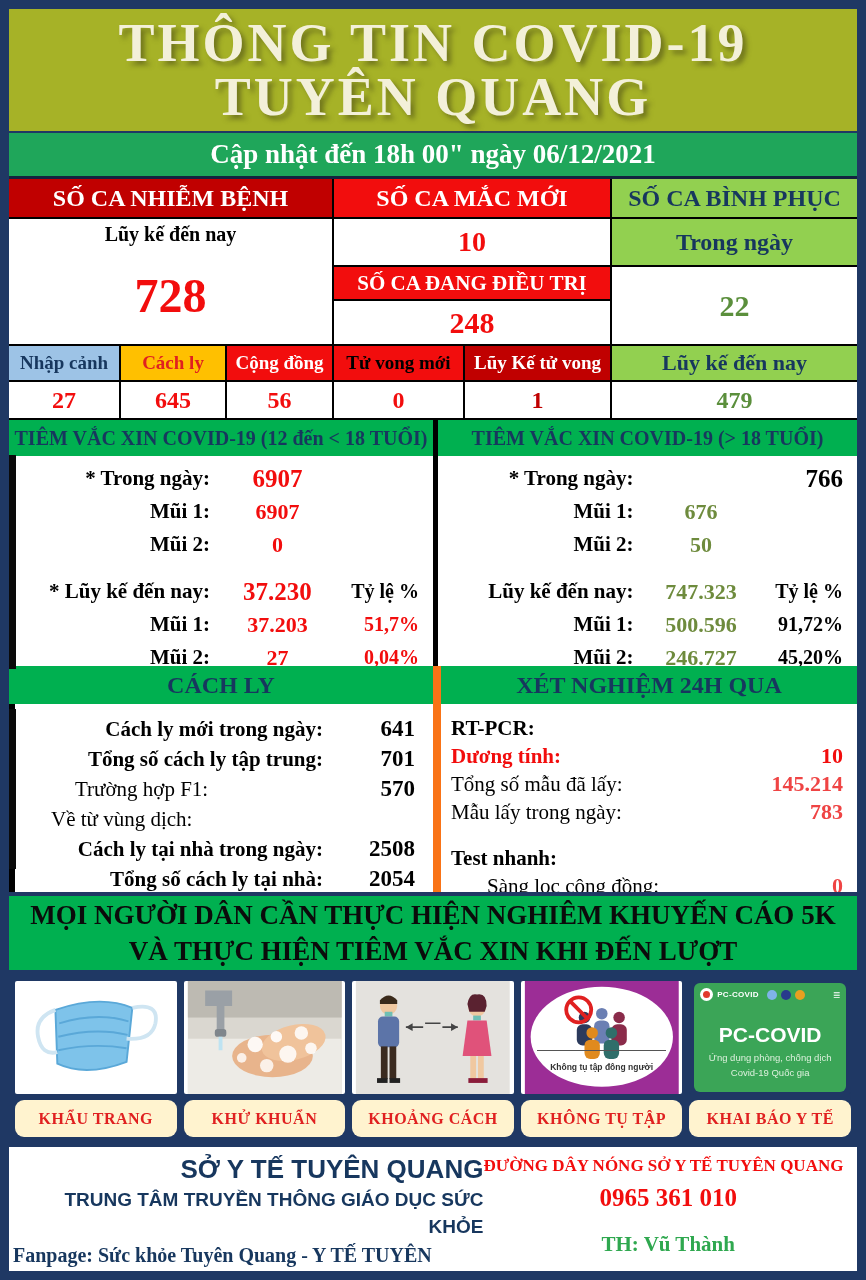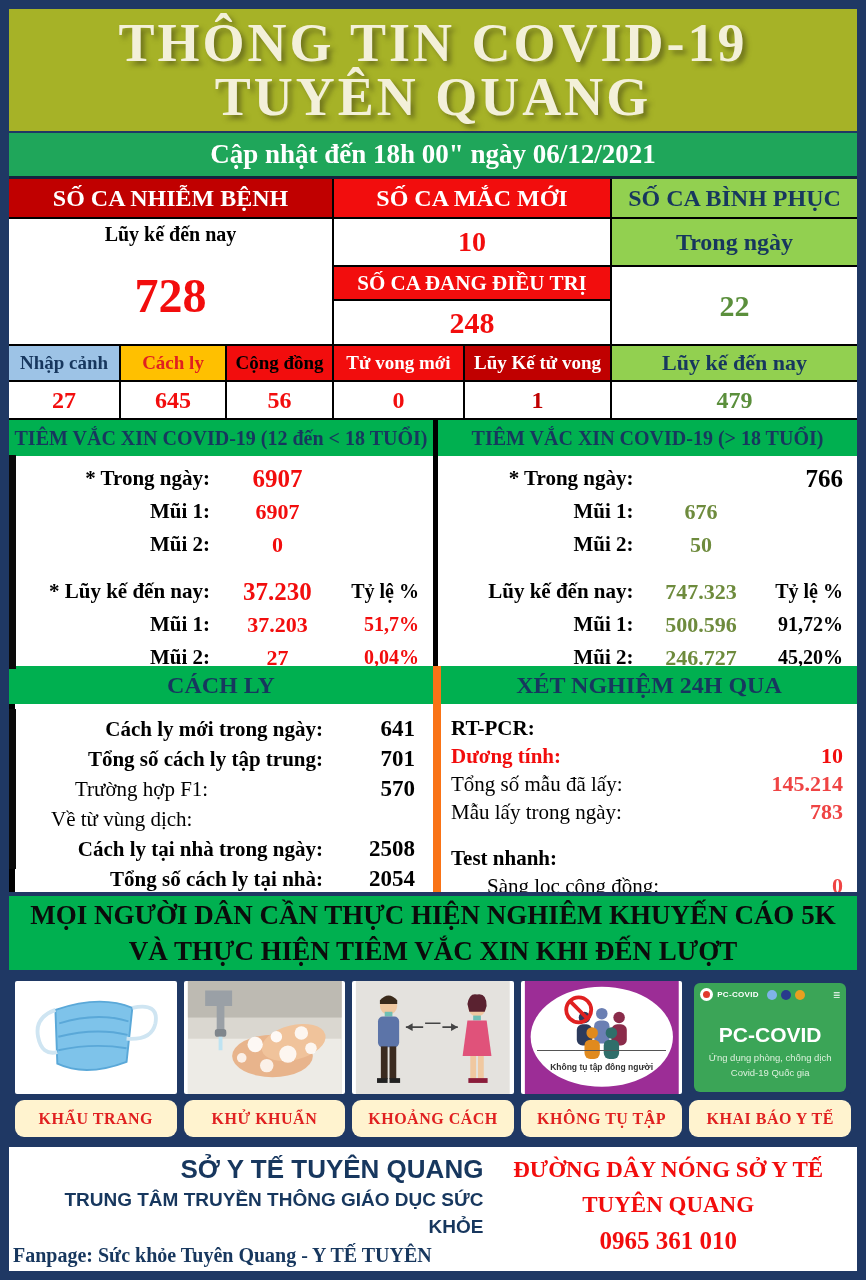--- a/index.html
+++ b/index.html
@@ -42,22 +42,22 @@
   .cumu-label { font-weight:bold; font-size:20px; color:#000; }
   .cumu-value { font-weight:bold; font-size:48px; color:#F20D0D; margin-top:22px; }
   .cell-new10 { grid-column:4/6; grid-row:2; color:#F20D0D; font-weight:bold; font-size:28px; }
   .band-treating { grid-column:4/6; grid-row:3; background:#F20D0D; color:#fff; font-weight:bold; font-size:21px; }
   .cell-248 { grid-column:4/6; grid-row:4; color:#F20D0D; font-weight:bold; font-size:30px; }
   .cell-trongngay { grid-column:6; grid-row:2; background:#92D050; color:#17375E; font-weight:bold; font-size:24px; border-right:none; }
   .cell-22 { grid-column:6; grid-row:3/5; color:#5B8F3C; font-weight:bold; font-size:30px; border-right:none; }
   .sub-hdr { font-weight:bold; font-size:19px; }
   .sh-nhapcanh { grid-column:1; grid-row:5; background:#9DC3E6; color:#17375E; }
   .sh-cachly { grid-column:2; grid-row:5; background:#FFC000; color:#E02020; }
-  .sh-congdong { grid-column:3; grid-row:5; background:#F20D0D; color:#000000; }
-  .sh-tuvongmoi { grid-column:4; grid-row:5; background:#F20D0D; color:#ffffff; }
+  .sh-congdong { grid-column:3; grid-row:5; background:#F20D0D; color:#ffffff; }
+  .sh-tuvongmoi { grid-column:4; grid-row:5; background:#F20D0D; color:#000000; }
   .sh-luyketuvong { grid-column:5; grid-row:5; background:#C00000; color:#fff; }
   .sh-luykedennay { grid-column:6; grid-row:5; background:#92D050; color:#17375E; font-size:22px; border-right:none; }
   .sub-val { font-weight:bold; font-size:24px; background:#fff; }
   .v-red { color:#F20D0D; } .v-darkred { color:#C00000; } .v-green { color:#5B8F3C; }
   .sub-val.last { border-right:none; }
   
   .vaccine-section { flex:none; height:246px; display:flex; }
   .vax-col { width:50%; display:flex; flex-direction:column; }
   .vax-col.right { border-left:5px solid #000; }
   .vax-header { height:36px; background:#00B050; color:#17375E; font-weight:bold; font-size:20px;
@@ -124,21 +124,21 @@
   .pcc-title { text-align:center; color:#fff; font-weight:bold; font-size:21px; margin-top:22px; }
   .pcc-sub { text-align:center; color:#DCF0DC; font-size:9.5px; margin-top:4px; line-height:1.5; }
   
   .footer { flex:1; background:#fff; border-top:3px solid #1F3864; display:flex; padding:6px 4px 4px 4px; }
   .foot-left { width:56%; display:flex; flex-direction:column; }
   .foot-right { width:44%; display:flex; flex-direction:column; }
   .fl-sans { font-family:"Liberation Sans", sans-serif; font-weight:bold; color:#17375E; text-align:right; }
   .fl1 { font-size:26px; line-height:1.25; }
   .fl2 { font-size:19px; line-height:1.45; }
   .fl3 { font-family:"Liberation Serif", serif; font-weight:bold; color:#17375E; font-size:20px; text-align:left; line-height:1.4; }
-  .fr1 { color:#F20D0D; font-weight:bold; font-size:23px; text-align:center; line-height:1.5; }
+  .fr1 { color:#F20D0D; font-weight:bold; font-size:17px; text-align:left; line-height:1.5; }
   .fr2 { color:#F20D0D; font-weight:bold; font-size:25px; text-align:center; line-height:1.5; }
   .fr3 { color:#2FA84F; font-weight:bold; font-size:21px; text-align:center; margin-top:16px; }
   
   .edge-mark { position:absolute; left:0; width:7px; background:#0a0a0a; }
 </style>
 </head>
 <body>
 
 <div class="poster">
 

